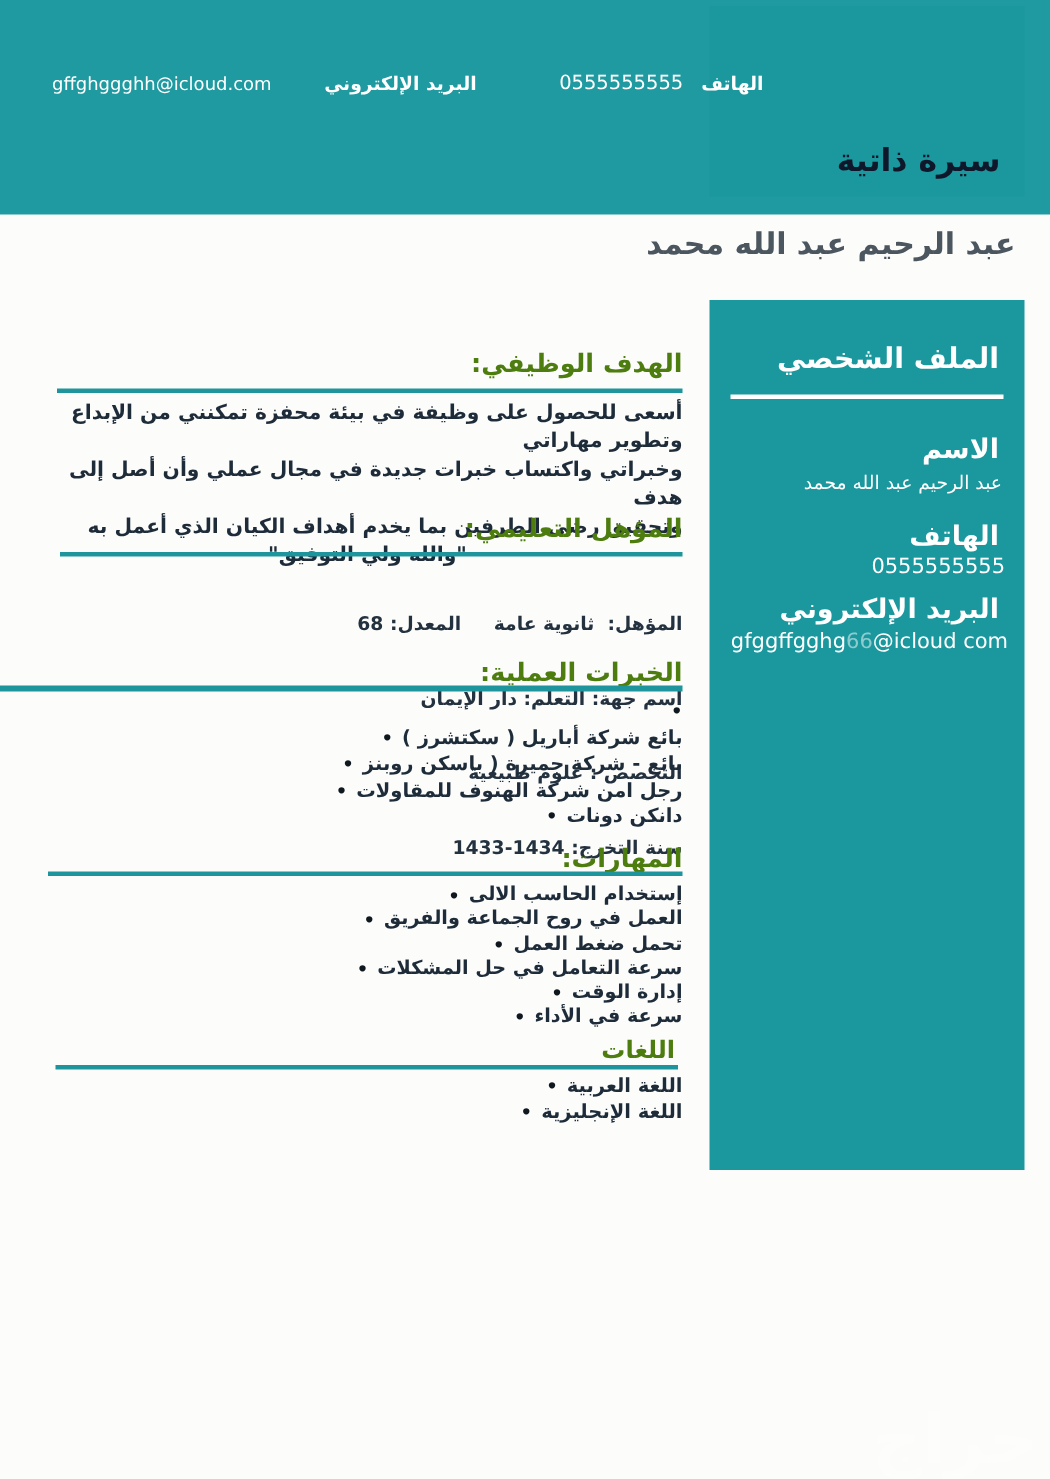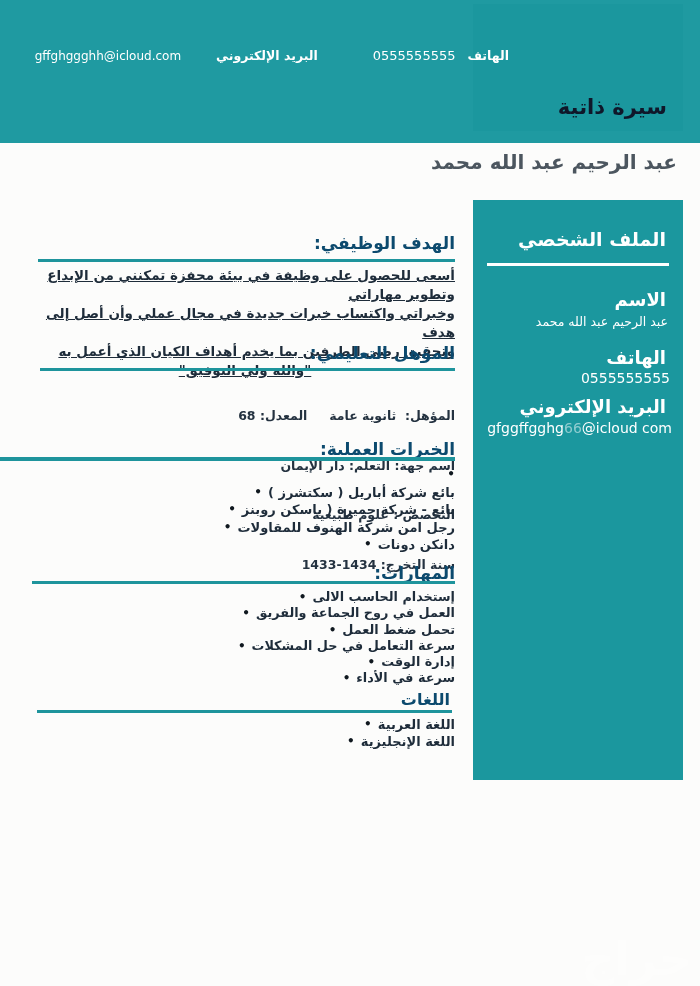--- a/index.html
+++ b/index.html
@@ -24,35 +24,35 @@
   .sb-value { position:absolute; right:15px; font-size:13px; direction:rtl; }
   #sb-name-label { top:89px; }
   #sb-name-value { top:114px; font-size:12.5px; }
   #sb-phone-label { top:147px; }
   #sb-phone-value { top:170px; font-size:14px; right:13px; }
   #sb-email-label { top:196px; }
   #sb-email-value { top:220px; font-size:14px; right:11px; direction:ltr; }
   .faint { opacity:.5; }
 
   
-  .sec-heading { position:absolute; right:245px; color:#0c4a6e; font-size:17px; font-weight:bold; direction:rtl; }
+  .sec-heading { position:absolute; right:245px; color:#4d7c0f; font-size:17px; font-weight:bold; direction:rtl; }
   .sec-rule { position:absolute; height:3px; background:#1e949c; }
   #h-objective { top:233px; }
   #rule-objective { left:38px; top:259px; width:417px; }
   #h-education { top:343px; }
   #rule-education { left:40px; top:368px; width:415px; }
   #h-experience { top:439px; }
   #rule-experience { left:0px; top:457px; width:455px; height:4px; }
   #h-skills { top:563px; }
   #rule-skills { left:32px; top:581px; width:423px; }
   #h-languages { top:690px; right:250px; font-size:16px; }
   #rule-languages { left:37px; top:710px; width:415px; }
 
   .objective-text { position:absolute; left:35px; top:266px; width:420px; color:#1e2c3a;
-                    font-size:13.5px; font-weight:bold; line-height:19px; text-align:right; direction:rtl;text-decoration:underline; }
+                    font-size:13.5px; font-weight:bold; line-height:19px; text-align:right; direction:rtl; }
   .objective-text .centered { text-align:center; direction:rtl; }
 
   .edu-lines { position:absolute; left:35px; top:375px; width:420px; color:#243240;
                font-size:12.5px; font-weight:bold; line-height:16.5px; text-align:right; direction:rtl;
                white-space:pre-wrap; }
 
   .blist { position:absolute; left:35px; width:420px; color:#1e2c3a; font-weight:bold; }
   #list-experience { top:466px; font-size:13px; line-height:17.5px; }
   #list-skills { top:589px; font-size:12.8px; line-height:16.3px; }
   #list-languages { top:716px; font-size:13px; line-height:17px; }

